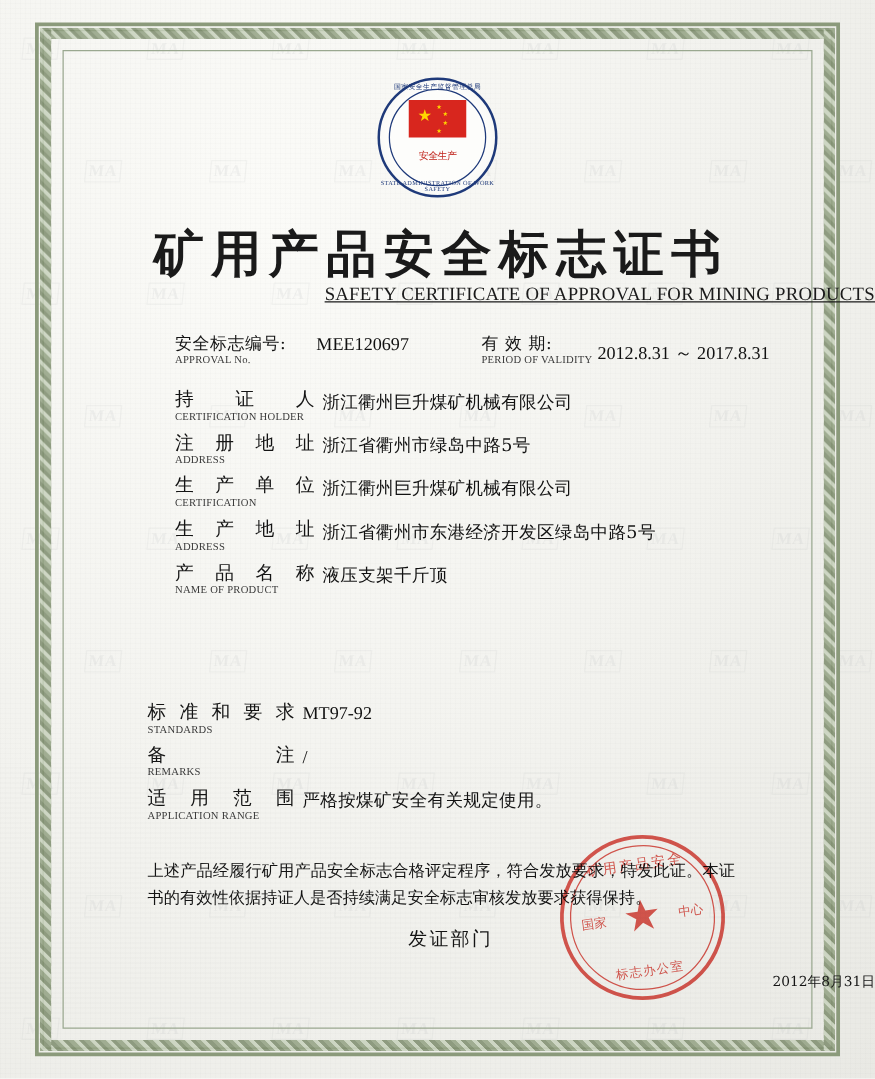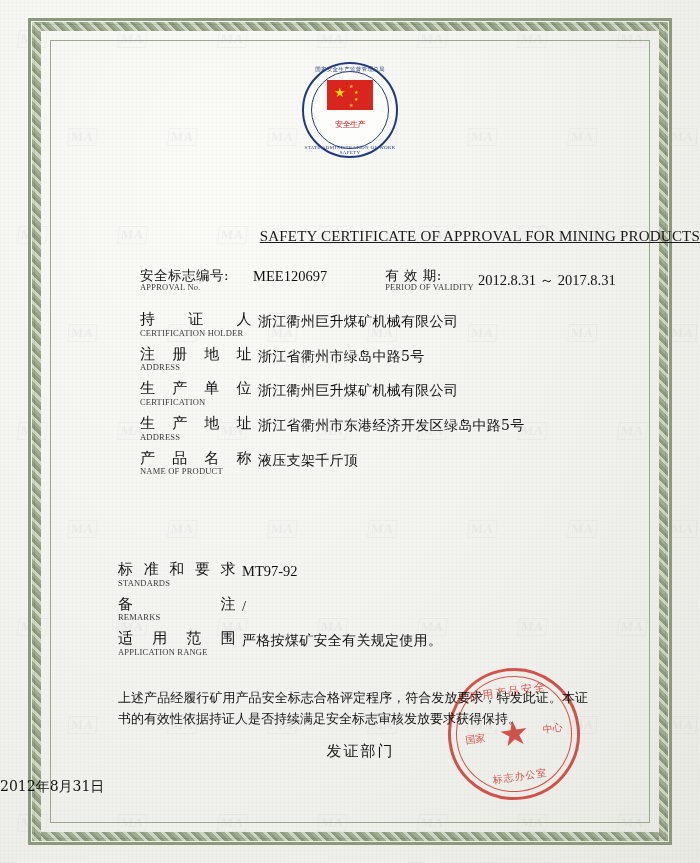--- a/index.html
+++ b/index.html
@@ -237,21 +237,21 @@
     font-size: 14px;
     color: #111;
     white-space: nowrap;
     letter-spacing: 0.3px;
   }
 
   .approval-left { display: flex; align-items: flex-start; }
   .approval-left .val { margin-left: 24px; margin-top: 0px; }
   .approval-right {
     display: flex;
-    align-items: center;
+    align-items: flex-end;
     margin-left: 58px;
   }
   .approval-right .val { margin-left: 4px; }
 
   
   .fields {
     position: absolute;
     left: 140px;
     top: 312px;
     width: 440px;
@@ -315,24 +315,25 @@
     font-size: 9px;
     letter-spacing: 0.5px;
     color: #333;
     margin-top: 2px;
   }
   .issue-date {
     position: absolute;
     left: 0;
     right: 0;
     top: 778px;
-    text-align: left;
-    font-family: "DejaVu Serif", serif;
-    font-size: 14px;
+    text-align: right;
+    font-family: "DejaVu Serif", serif;
+    font-size: 11px;
     color: #141414;
+    padding-left: 28px;
   }
 
   
   .seal {
     position: absolute;
     left: 448px;
     top: 668px;
     width: 132px;
     height: 132px;
     border-radius: 50%;
@@ -476,20 +477,21 @@
       <span class="emblem-star-big">★</span>
       <span class="emblem-star-small" style="left:22px; top:4px;">★</span>
       <span class="emblem-star-small" style="left:27px; top:10px;">★</span>
       <span class="emblem-star-small" style="left:27px; top:17px;">★</span>
       <span class="emblem-star-small" style="left:22px; top:23px;">★</span>
     </div>
     <div class="emblem-bottom-red">安全生产</div>
     <div class="emblem-text-bottom">STATE ADMINISTRATION OF WORK SAFETY</div>
   </div>
 
+  <div class="title-cn">矿用产品安全标志证书</div>
   <div class="title-en">SAFETY CERTIFICATE OF APPROVAL FOR MINING PRODUCTS</div>
 
   <div class="approval-row">
     <div class="approval-left">
       <div class="lbl-stack">
         <span class="lbl-cn">安全标志编号:</span>
         <span class="lbl-en">APPROVAL No.</span>
       </div>
       <span class="val">MEE120697</span>
     </div>

